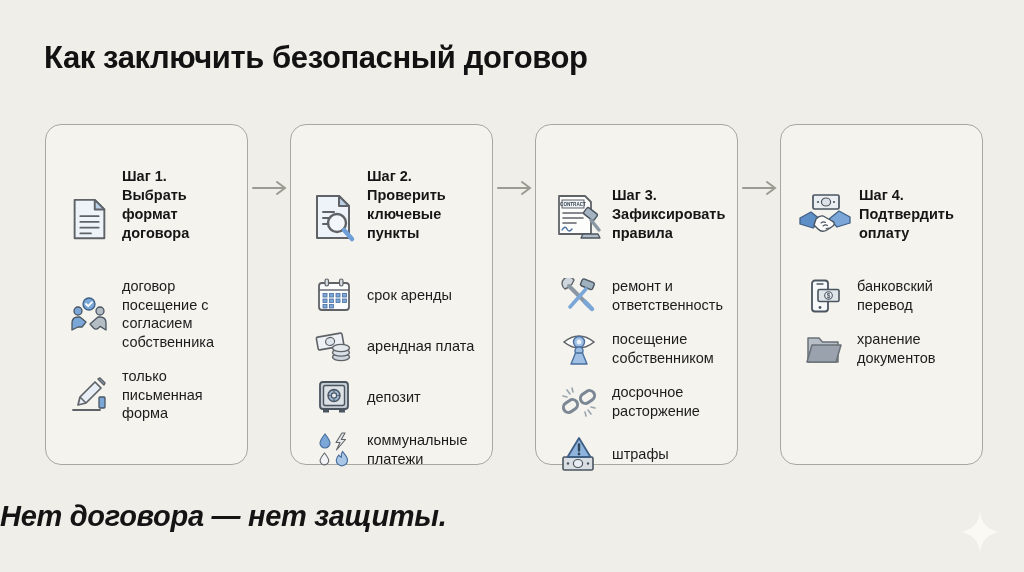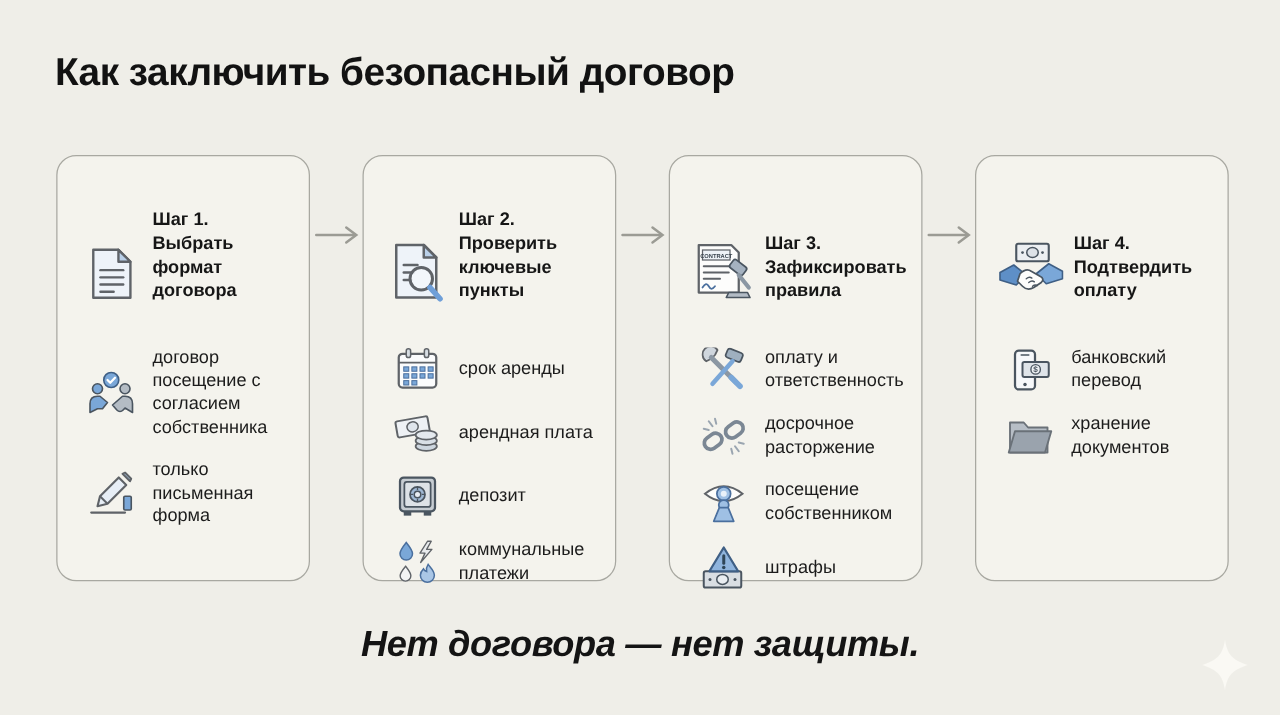--- a/index.html
+++ b/index.html
@@ -81,21 +81,20 @@
   }
   .ilabel {
     font-size: 14.5px;
     line-height: 1.28;
     color: #1c1c1c;
   }
   .footer-slogan {
     position: absolute;
     left: 0; top: 500px;
     width: 100%;
-    text-align: center;
     font-size: 29px;
     font-weight: 800;
     font-style: italic;
     letter-spacing: -0.3px;
     color: #141414;
   }
   .sparkle {
     position: absolute;
     right: 22px; bottom: 18px;
     width: 44px; height: 44px;
@@ -298,50 +297,50 @@
       <li class="item">
         <span class="iicon">
           <svg width="36" height="36" viewBox="0 0 36 36">
             <path d="M4 11a6.5 6.5 0 1 1 9-9l-2 4-3 3z" fill="#cfd6dd" stroke="#5f6368" stroke-width="1.4" stroke-linejoin="round"></path>
             <line x1="8" y1="8" x2="28" y2="28" stroke="#8b97a3" stroke-width="4" stroke-linecap="round"></line>
             <line x1="24" y1="24" x2="31" y2="31" stroke="#7aa7d8" stroke-width="4.5" stroke-linecap="round"></line>
             <rect x="20" y="2.5" width="13" height="7.5" rx="2" fill="#9fb0bf" stroke="#4a5560" stroke-width="1.4" transform="rotate(22 26.5 6)"></rect>
             <line x1="25" y1="11" x2="9" y2="29" stroke="#7aa7d8" stroke-width="3.6" stroke-linecap="round"></line>
           </svg>
         </span>
-        <span class="ilabel">оплату и ответственность</span>
+        <span class="ilabel">ремонт и ответственность</span>
+      </li>
+      <li class="item">
+        <span class="iicon">
+          <svg width="36" height="36" viewBox="0 0 36 36">
+            <path d="M3 11Q18 -1 33 11 18 23 3 11z" fill="#fdfdfc" stroke="#5f6368" stroke-width="1.6"></path>
+            <circle cx="18" cy="11" r="5.5" fill="#9fc0e4" stroke="#4a6f9e" stroke-width="1.4"></circle>
+            <circle cx="18" cy="11" r="2.4" fill="#e9f1f9"></circle>
+            <circle cx="18" cy="20" r="4" fill="#9fc0e4" stroke="#4a6f9e" stroke-width="1.4"></circle>
+            <path d="M14.5 22L10 33h16l-4.5-11z" fill="#9fc0e4" stroke="#4a6f9e" stroke-width="1.4" stroke-linejoin="round"></path>
+          </svg>
+        </span>
+        <span class="ilabel">посещение собственником</span>
       </li>
       <li class="item">
         <span class="iicon">
           <svg width="36" height="36" viewBox="0 0 36 36">
             <rect x="2" y="17" width="15" height="10" rx="5" fill="none" stroke="#7b8794" stroke-width="3" transform="rotate(-35 9.5 22)"></rect>
             <rect x="19" y="8" width="15" height="10" rx="5" fill="none" stroke="#7b8794" stroke-width="3" transform="rotate(-35 26.5 13)"></rect>
             <g stroke="#9aa5b0" stroke-width="1.6" stroke-linecap="round">
               <line x1="9" y1="10" x2="6" y2="6"></line>
                 <line x1="12" y1="8" x2="11" y2="4"></line>
                 <line x1="6" y1="13" x2="2" y2="12"></line>
               <line x1="27" y1="26" x2="30" y2="30"></line>
                 <line x1="24" y1="28" x2="25" y2="32"></line>
                 <line x1="30" y1="23" x2="34" y2="24"></line>
             </g>
           </svg>
         </span>
         <span class="ilabel">досрочное расторжение</span>
-      </li>
-      <li class="item">
-        <span class="iicon">
-          <svg width="36" height="36" viewBox="0 0 36 36">
-            <path d="M3 11Q18 -1 33 11 18 23 3 11z" fill="#fdfdfc" stroke="#5f6368" stroke-width="1.6"></path>
-            <circle cx="18" cy="11" r="5.5" fill="#9fc0e4" stroke="#4a6f9e" stroke-width="1.4"></circle>
-            <circle cx="18" cy="11" r="2.4" fill="#e9f1f9"></circle>
-            <circle cx="18" cy="20" r="4" fill="#9fc0e4" stroke="#4a6f9e" stroke-width="1.4"></circle>
-            <path d="M14.5 22L10 33h16l-4.5-11z" fill="#9fc0e4" stroke="#4a6f9e" stroke-width="1.4" stroke-linejoin="round"></path>
-          </svg>
-        </span>
-        <span class="ilabel">посещение собственником</span>
       </li>
       <li class="item">
         <span class="iicon">
           <svg width="38" height="36" viewBox="0 0 38 36">
             <rect x="3" y="21" width="30" height="13" rx="1.5" fill="#d9dee3" stroke="#4a5560" stroke-width="1.6"></rect>
             <ellipse cx="18" cy="27.5" rx="4.6" ry="4" fill="#e9edf1" stroke="#4a5560" stroke-width="1.2"></ellipse>
             <circle cx="8" cy="27.5" r="1.2" fill="#4a5560"></circle>
               <circle cx="28" cy="27.5" r="1.2" fill="#4a5560"></circle>
             <path d="M19 2l11.5 19h-23z" fill="#8fb4dd" stroke="#3f5f85" stroke-width="1.8" stroke-linejoin="round"></path>
             <line x1="19" y1="8.5" x2="19" y2="14.5" stroke="#2f侧4658" stroke-width="2.4" stroke-linecap="round"></line>

